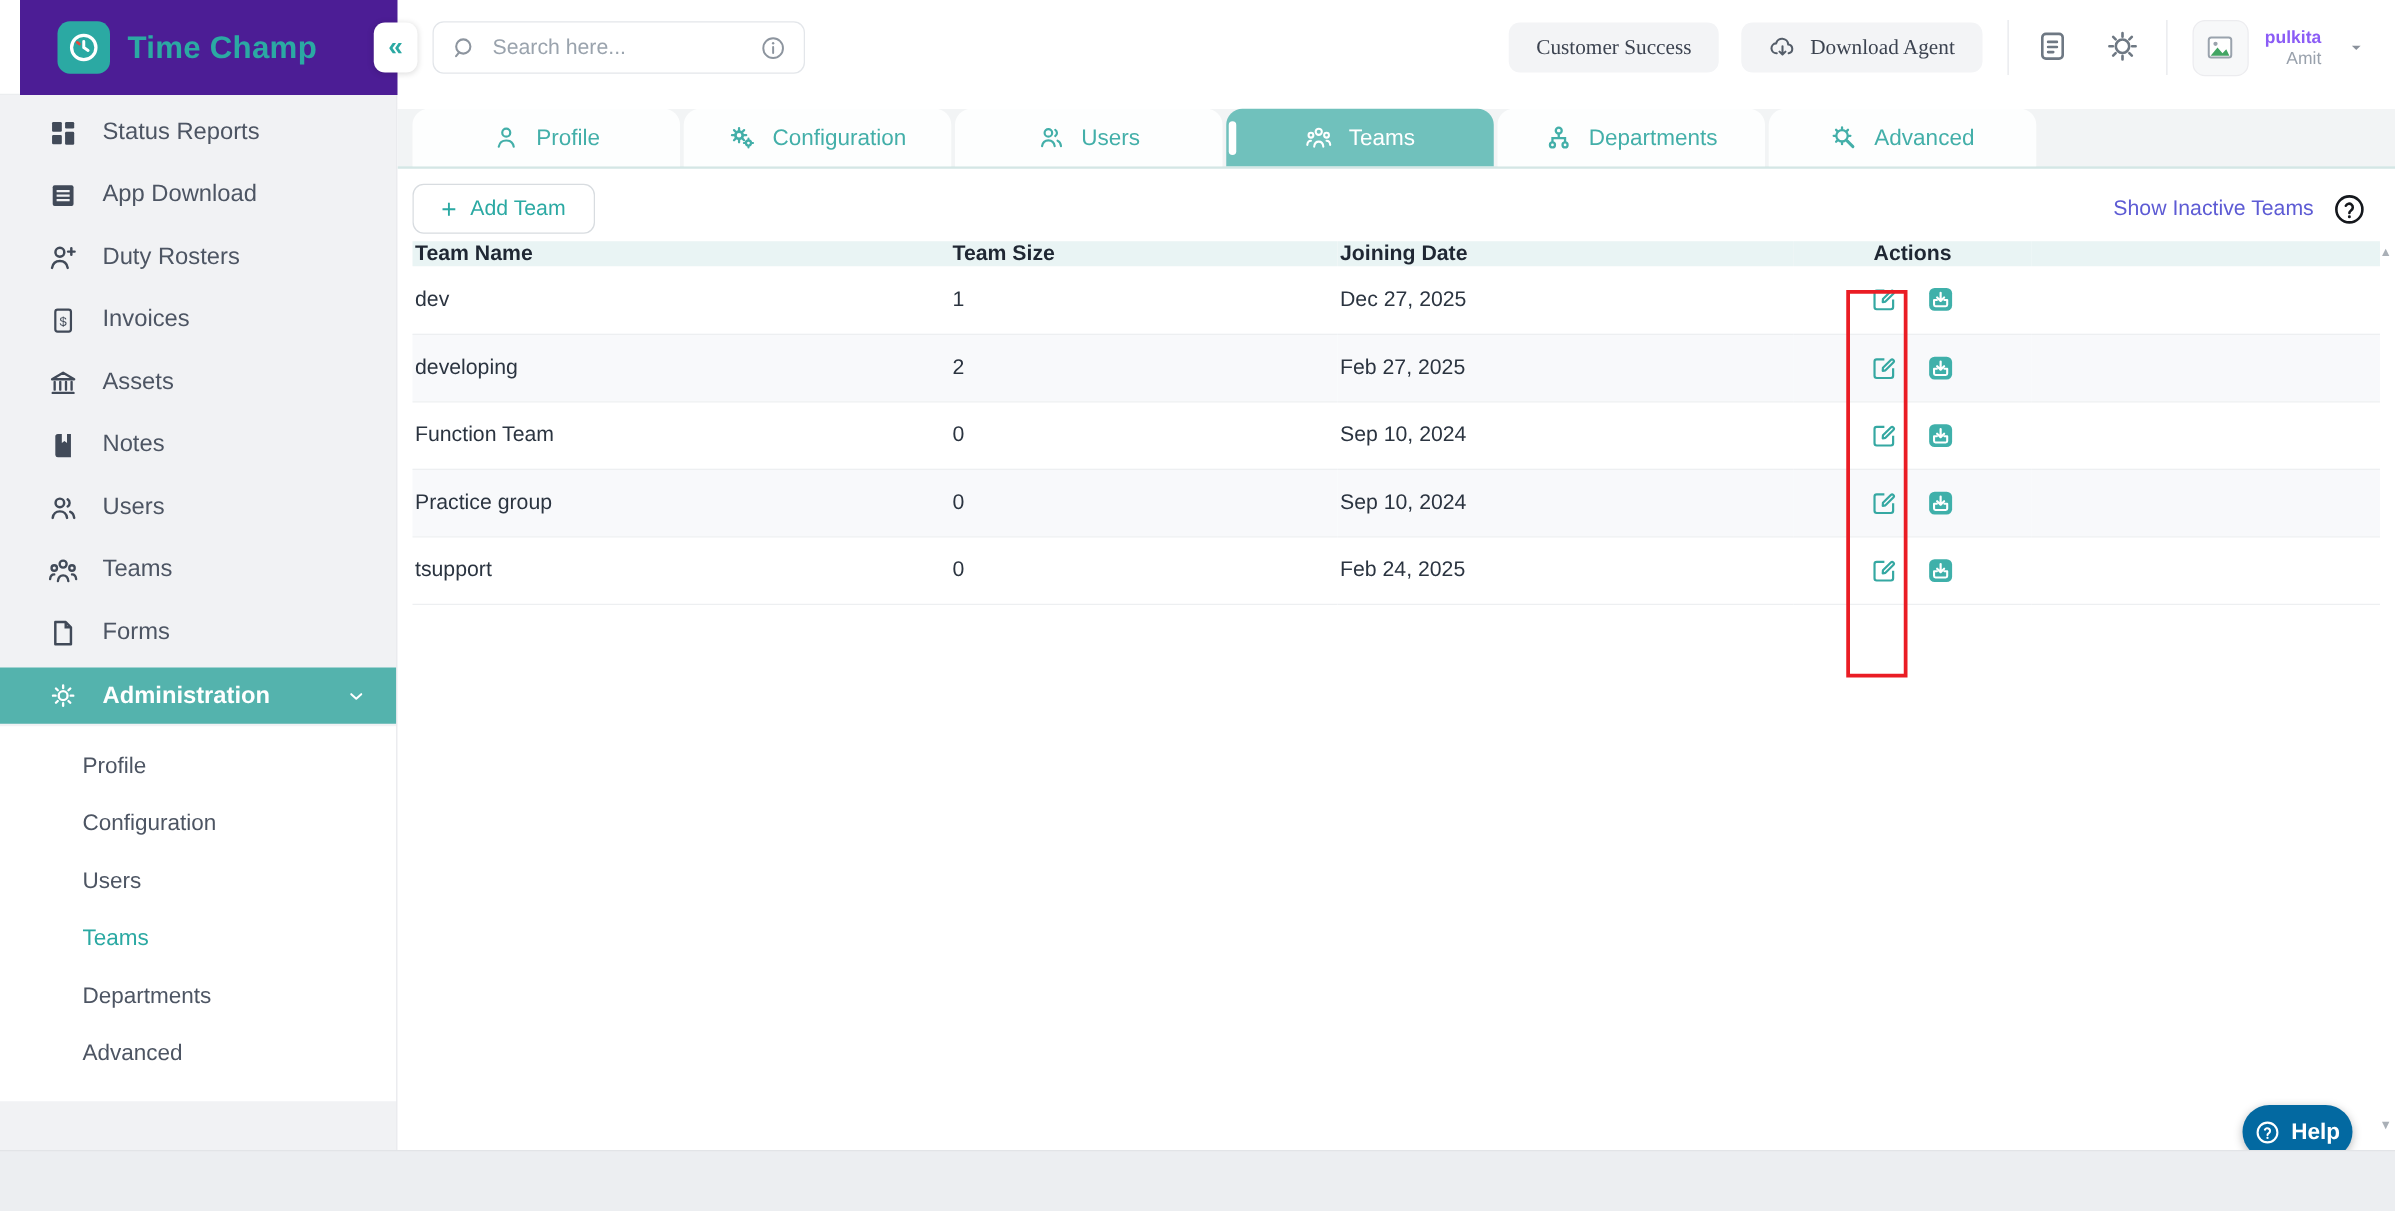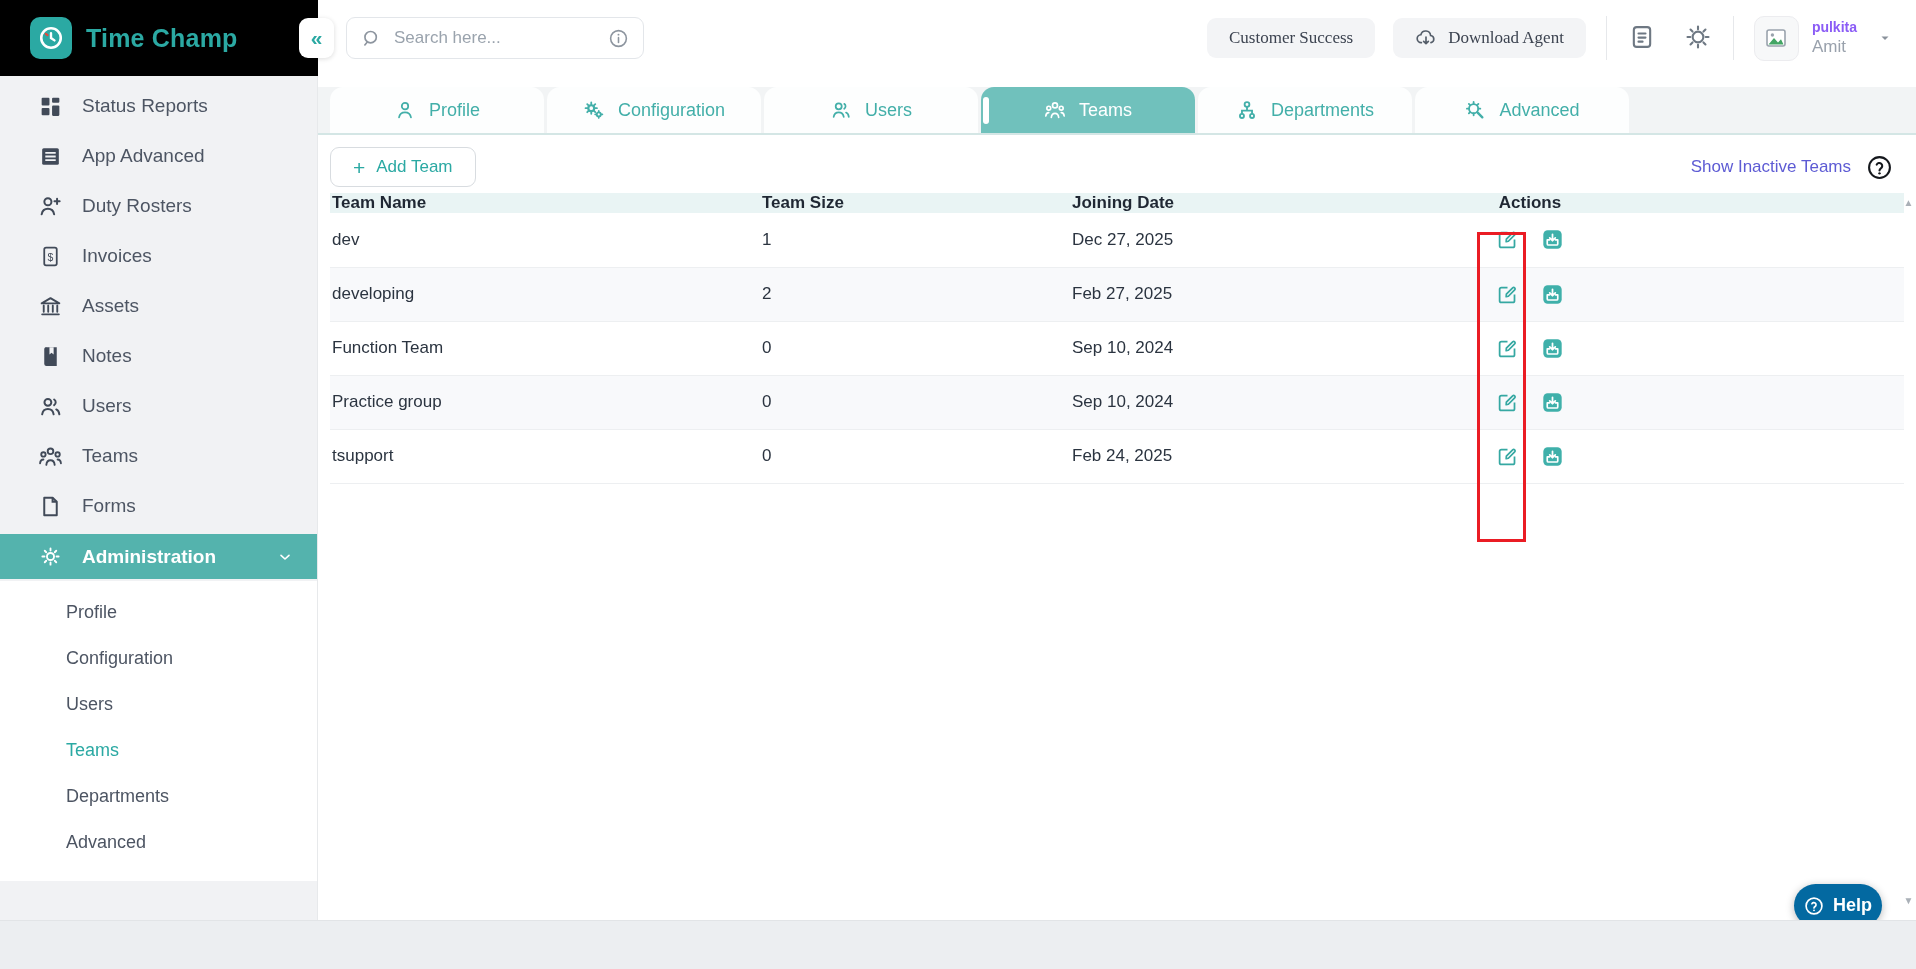--- a/index.html
+++ b/index.html
@@ -9,21 +9,21 @@
     background:#e7e9ec;
     position:relative;
     overflow:hidden;
     color:#2b3440;
   }
   .icn { display:inline-flex; }
   .icn svg { width:100%; height:100%; display:block; }
 
   
   .header { position:absolute; top:0; left:0; width:1916px; height:76px; background:#fff; border-bottom:1px solid #ebedef; z-index:5; }
-  .header-left { position:absolute; left:0; top:0; width:318px; height:76px; background:#000000; display:flex; align-items:center; padding-left:30px; }
+  .header-left { position:absolute; left:16px; top:0; width:318px; height:76px; background:#4c1d95; display:flex; align-items:center; padding-left:30px; }
   .logo-badge { width:42px; height:42px; border-radius:10px; background:#2ba9a3; display:flex; align-items:center; justify-content:center; }
   .logo-badge .icn { width:26px; height:26px; color:#fff; }
   .brand-title { margin-left:14px; font-size:25px; font-weight:600; color:#2ba9a3; letter-spacing:.2px; }
   .collapse-btn { position:absolute; left:299px; top:18px; width:35px; height:40px; background:#fff; border:none; border-radius:9px; box-shadow:0 1px 5px rgba(0,0,0,.14); color:#2ba9a3; font-size:21px; font-weight:bold; cursor:pointer; z-index:6; display:flex; align-items:center; justify-content:center; }
   .header-main { position:absolute; left:318px; top:0; right:0; height:76px; background:#fff; display:flex; align-items:center; padding:0 24px 0 28px; }
   .search-box { width:298px; height:42px; border:1px solid #e3e6ea; border-radius:9px; display:flex; align-items:center; padding:14px 14px; gap:12px; background:#fff; }
   .search-box .icn { width:21px; height:21px; color:#8d959f; flex:none; }
   .search-box input { flex:1; border:none; outline:none; font-size:17px; color:#39424e; font-family:inherit; background:transparent; min-width:0; }
   .search-box input::placeholder { color:#9aa3ad; }
   .header-spacer { flex:1; }
@@ -31,21 +31,21 @@
   .hbtn + .hbtn { margin-left:18px; }
   .hbtn .icn { width:22px; height:22px; color:#545d69; }
   .vdiv { width:1px; height:44px; background:#e6e8eb; margin:0 20px; flex:none; }
   .icon-btn { width:30px; height:30px; background:none; border:none; color:#6e7883; cursor:pointer; padding:0; }
   .icon-btn + .icon-btn { margin-left:26px; }
   .icon-btn .icn { width:28px; height:28px; }
   .user-chip { display:flex; align-items:center; gap:13px; cursor:pointer; }
   .avatar { width:45px; height:45px; border-radius:10px; background:#f7f8f9; border:1px solid #ececef; display:flex; align-items:center; justify-content:center; overflow:hidden; }
   .avatar .icn { width:24px; height:24px; }
   .user-name { font-size:14px; font-weight:bold; color:#8b5cf6; line-height:1.25; }
-  .user-org { font-size:17px; color:#99a1ac; line-height:1.2; }
+  .user-org { font-size:14px; color:#99a1ac; line-height:1.2;text-align:right; }
   .caret { width:14px; height:14px; color:#8a919b; margin-left:8px; }
 
   
   .sidebar { position:absolute; left:0; top:76px; width:318px; height:844px; background:#f1f2f4; border-right:1px solid #e7e9eb; overflow:hidden; }
   .side-list { padding-top:5px; }
   .side-item { height:50px; display:flex; align-items:center; padding-left:38px; gap:19px; font-size:19px; color:#4d5563; cursor:pointer; position:relative; }
   .side-item .icn { width:25px; height:25px; color:#414a58; flex:none; }
   .side-item.active { background:#54b3ad; color:#fff; font-weight:bold; height:45px; margin:3px 0 2px; }
   .side-item.active .icn { color:#fff; }
   .side-item .chev { width:16px; height:16px; position:absolute; right:24px; color:#fff; }
@@ -194,21 +194,21 @@
         </span>
         <span>Status Reports</span>
       </div>
       <div class="side-item">
         <span class="icn">
           <svg viewBox="0 0 24 24">
             <rect x="4" y="4" width="16" height="16" rx="1.5" fill="currentColor"></rect>
             <path d="M7 8.5h10M7 12h10M7 15.5h10" stroke="#f1f2f4" stroke-width="1.8"></path>
           </svg>
         </span>
-        <span>App Advanced</span>
+        <span>App Download</span>
       </div>
       <div class="side-item">
         <span class="icn">
           <svg viewBox="0 0 24 24" fill="none" stroke="currentColor" stroke-width="1.9">
             <circle cx="9.5" cy="7.5" r="3.4"></circle>
             <path d="M3.5 19.5c.6-3.4 3-5.3 6-5.3s5.4 1.9 6 5.3" stroke-linecap="round"></path>
             <path d="M18.3 4.5v5M15.8 7h5" stroke-linecap="round"></path>
           </svg>
         </span>
         <span>Duty Rosters</span>

